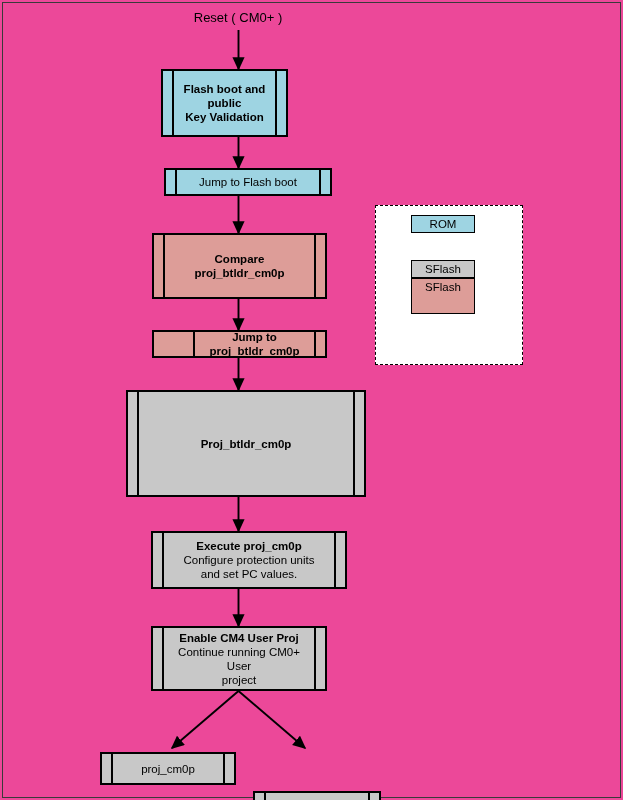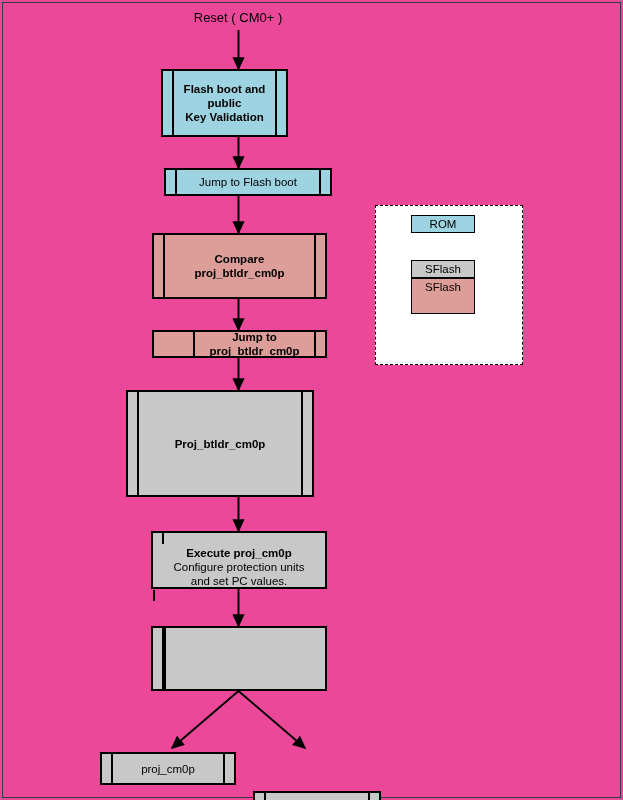--- a/index.html
+++ b/index.html
@@ -178,40 +178,45 @@
   </div>
 
   <div class="pbox sflash" style="left:152px; top:330px; width:175px; height:28px;padding-left:30px;">
     <div class="side left"></div>
     <div class="body">
       <div class="ttl">Jump to proj_btldr_cm0p</div>
     </div>
     <div class="side right"></div>
   </div>
 
-  <div class="pbox flash" style="left:126px; top:390px; width:188px; height:107px;">
+  <div class="pbox flash" style="left:126px; top:390px; width:240px; height:107px;">
     <div class="side left"></div>
     <div class="body">
       <div class="ttl">Proj_btldr_cm0p</div>
     </div>
     <div class="side right"></div>
   </div>
 
-  <div class="pbox flash" style="left:151px; top:531px; width:176px; height:58px;flex-direction:column;">
+  <div class="pbox flash" style="left:151px; top:531px; width:196px; height:58px;">
     <div class="side left"></div>
     <div class="body">
       <div class="ttl">Execute proj_cm0p</div>
       <div class="sub">Configure protection units
 and set PC values.</div>
     </div>
     <div class="side right"></div>
   </div>
 
   <div class="pbox flash" style="left:151px; top:626px; width:176px; height:65px;">
     <div class="side left"></div>
+    <div class="body">
+      <div class="ttl">Enable CM4 User Proj</div>
+      <div class="sub">Continue running CM0+ User
+project</div>
+    </div>
     <div class="side right"></div>
   </div>
 
   <div class="pbox flash" style="left:100px; top:752px; width:136px; height:33px;justify-content:space-between;">
     <div class="side left"></div>
     <div class="body">
       <div class="sub">proj_cm0p</div>
     </div>
     <div class="side right"></div>
   </div>

